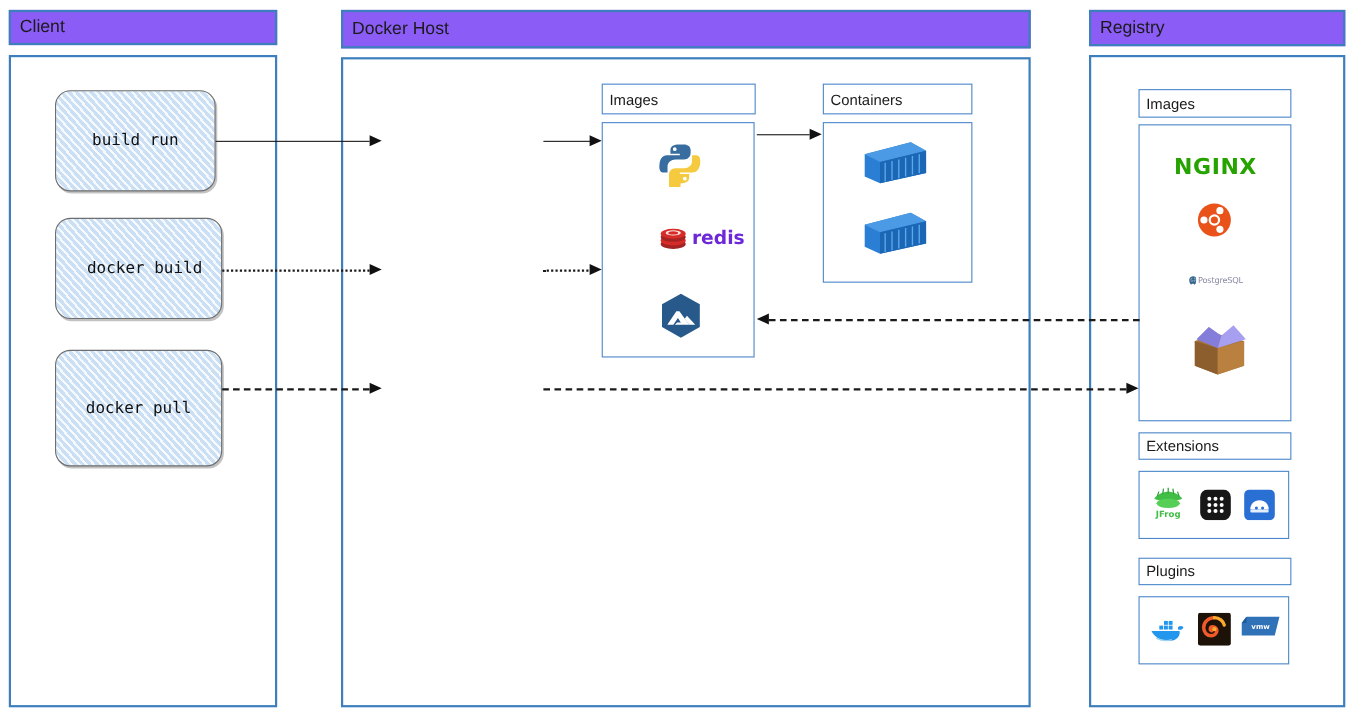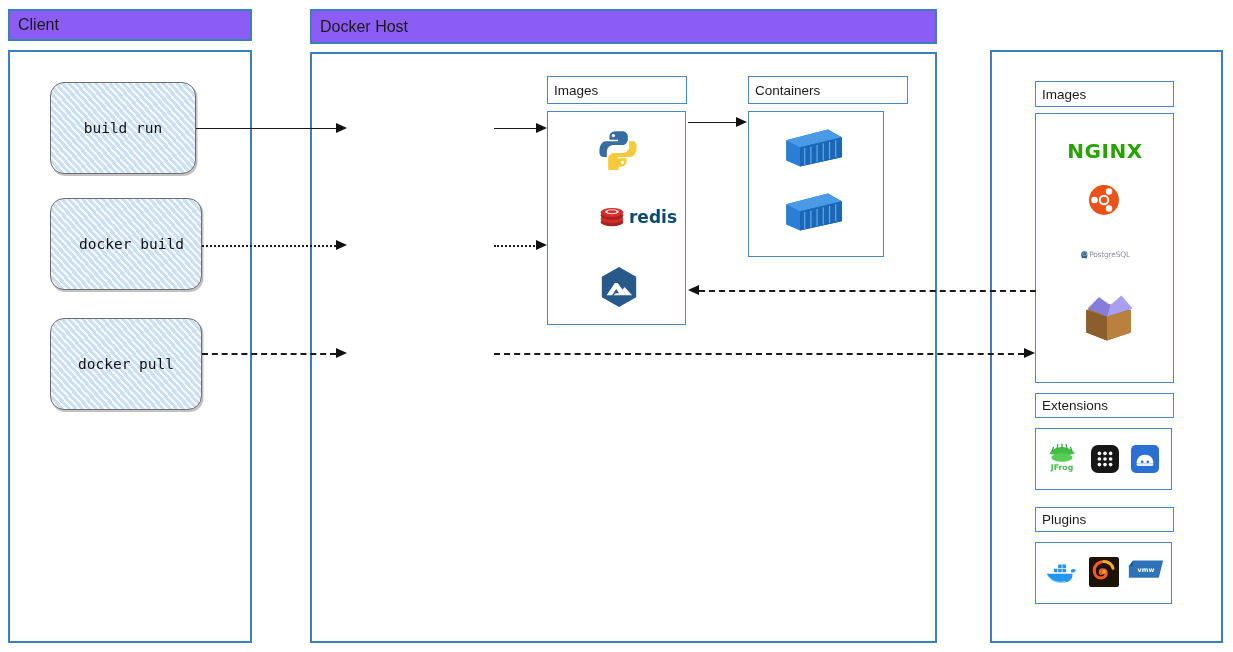--- a/index.html
+++ b/index.html
@@ -44,36 +44,36 @@
   .dashed{border-top-style:dashed;border-top-width:2px;}
   .dotted{border-top-style:dotted;border-top-width:2.4px;}
   .ah{position:absolute;width:0;height:0;border-top:5.5px solid transparent;
       border-bottom:5.5px solid transparent;}
   .ah-r{border-left:11px solid #111;}
   .ah-l{border-right:11px solid #111;}
 
   .logo{position:absolute;display:flex;align-items:center;justify-content:center;}
   .nginx-txt{font-family:"DejaVu Sans",sans-serif;font-weight:bold;font-size:20px;
       color:#27a300;letter-spacing:.5px;}
-  .redis-txt{font-family:"DejaVu Sans",sans-serif;font-size:17px;color:#0c4a6e;
+  .redis-txt{font-family:"DejaVu Sans",sans-serif;font-size:17px;color:#6d28d9;
       font-weight:600;margin-left:4px;}
   .pg-txt{font-family:"DejaVu Sans",sans-serif;font-size:7.5px;color:#8a8aa5;
       text-align:center;margin-top:-2px;letter-spacing:-.2px;}
 </style>
 </head>
 <body>
 
 <div class="canvas">
 
   <div class="panel-title" style="left:8px;top:9px;width:244px;height:32px;">Client</div>
   <div class="panel-body" style="left:8px;top:50px;width:244px;height:593px;"></div>
 
   <div class="cmd" style="left:50px;top:82px;width:146px;height:92px;">build run</div>
   <div class="cmd" style="left:50px;top:198px;width:152px;height:92px;padding-left:11px;">docker build</div>
-  <div class="cmd" style="left:50px;top:318px;width:152px;height:92px;">docker pull</div>
+  <div class="cmd" style="left:50px;top:318px;width:152px;height:106px;">docker pull</div>
 
   <div class="panel-title" style="left:310px;top:9px;width:627px;height:35px;">Docker Host</div>
   <div class="panel-body" style="left:310px;top:52px;width:627px;height:591px;"></div>
 
 
   <div class="sub-title" style="left:547px;top:76px;width:140px;height:28px;">Images</div>
   <div class="sub-body" style="left:547px;top:111px;width:139px;height:214px;"></div>
 
   <div class="logo" style="left:597px;top:128px;width:42px;height:42px;">
     <svg width="42" height="42" viewBox="0 0 64 64">
@@ -95,21 +95,21 @@
   </div>
 
   <div class="logo" style="left:597px;top:265px;width:44px;height:44px;">
     <svg width="44" height="44" viewBox="0 0 64 64">
       <polygon points="32,3 57,17 57,47 32,61 7,47 7,17" fill="#27598a"></polygon>
       <path d="M26 26 14 44h8l6-9 4 6h-5l-3 3h19L30 26z" fill="#fff"></path>
       <path d="M40 32l-3 4 6 8h8z" fill="#fff"></path>
     </svg>
   </div>
 
-  <div class="sub-title" style="left:748px;top:76px;width:160px;height:28px;">Containers</div>
+  <div class="sub-title" style="left:748px;top:76px;width:136px;height:28px;">Containers</div>
   <div class="sub-body" style="left:748px;top:111px;width:136px;height:146px;"></div>
 
   <div class="logo" style="left:783px;top:126px;width:62px;height:44px;">
     <svg width="62" height="44" viewBox="0 0 80 56">
       <polygon points="4,18 58,4 76,14 76,40 22,52 4,44" fill="#2a7fd4"></polygon>
       <polygon points="4,18 58,4 76,14 22,27" fill="#4a9ae6"></polygon>
       <polygon points="22,27 76,14 76,40 22,52" fill="#1b66b5"></polygon>
       <g stroke="#5aa9ef" stroke-width="1.6">
         <line x1="28" y1="28" x2="28" y2="50"></line>
           <line x1="36" y1="26" x2="36" y2="48"></line>
@@ -129,20 +129,21 @@
         <line x1="28" y1="28" x2="28" y2="50"></line>
           <line x1="36" y1="26" x2="36" y2="48"></line>
         <line x1="44" y1="24" x2="44" y2="46"></line>
           <line x1="52" y1="22" x2="52" y2="44"></line>
         <line x1="60" y1="20" x2="60" y2="42"></line>
           <line x1="68" y1="18" x2="68" y2="40"></line>
       </g>
     </svg>
   </div>
 
+  <div class="panel-title" style="left:990px;top:9px;width:233px;height:33px;">Registry</div>
   <div class="panel-body" style="left:990px;top:50px;width:233px;height:593px;"></div>
 
   <div class="sub-title" style="left:1035px;top:81px;width:139px;height:26px;">Images</div>
   <div class="sub-body" style="left:1035px;top:113px;width:139px;height:270px;"></div>
 
   <div class="logo" style="left:1063px;top:138px;width:84px;height:26px;">
     <span class="nginx-txt">NGINX</span>
   </div>
 
   <div class="logo" style="left:1088px;top:184px;width:32px;height:32px;">

